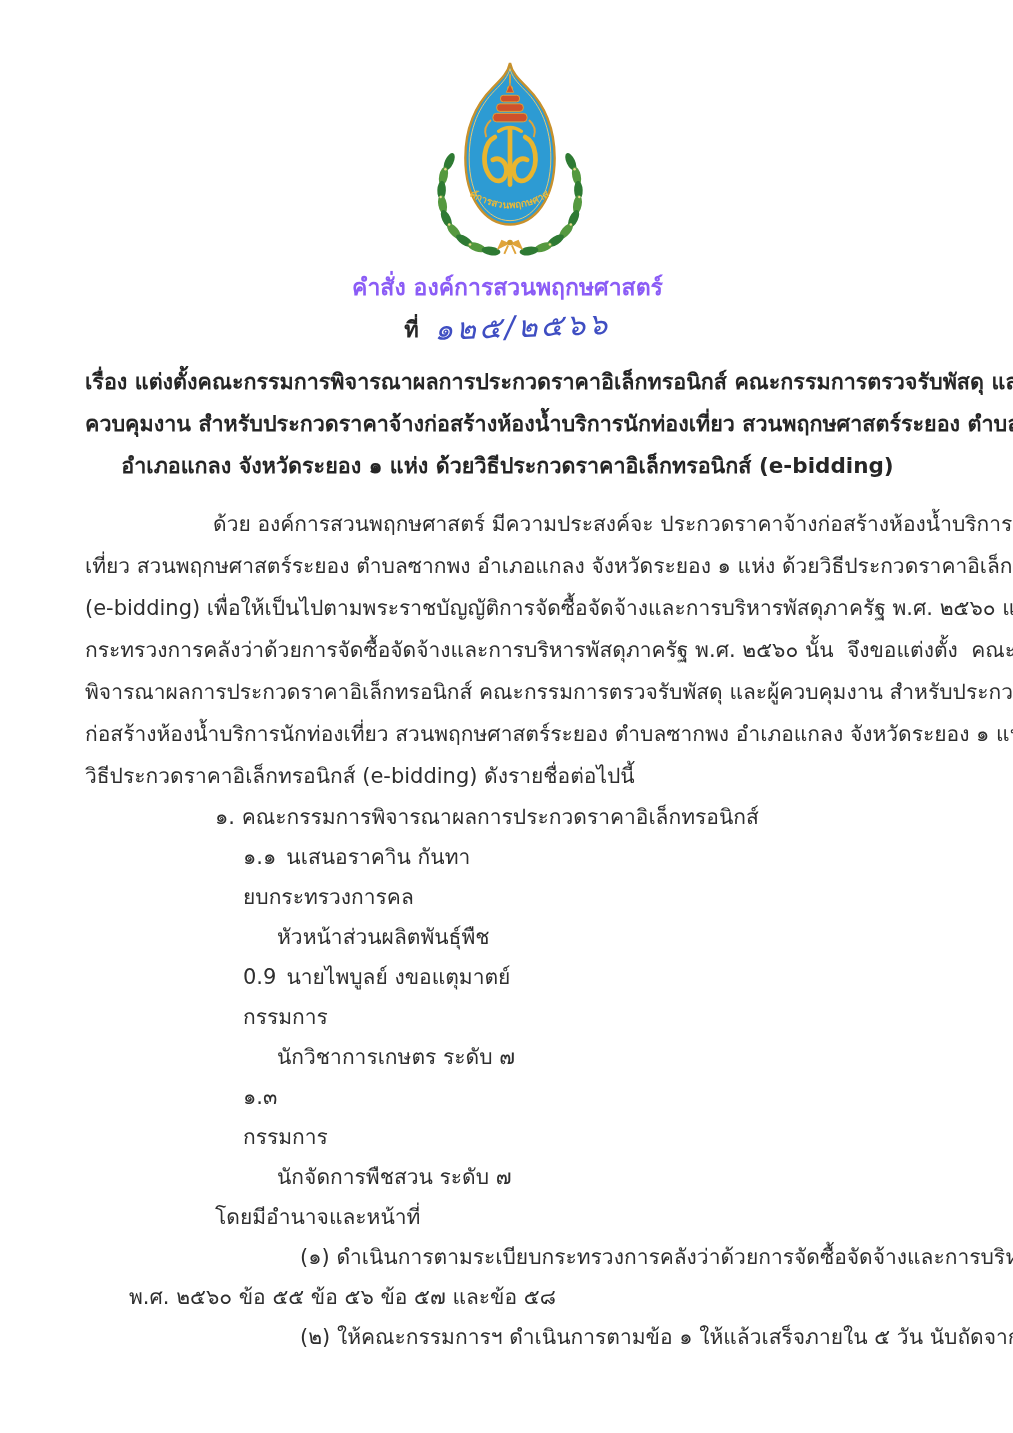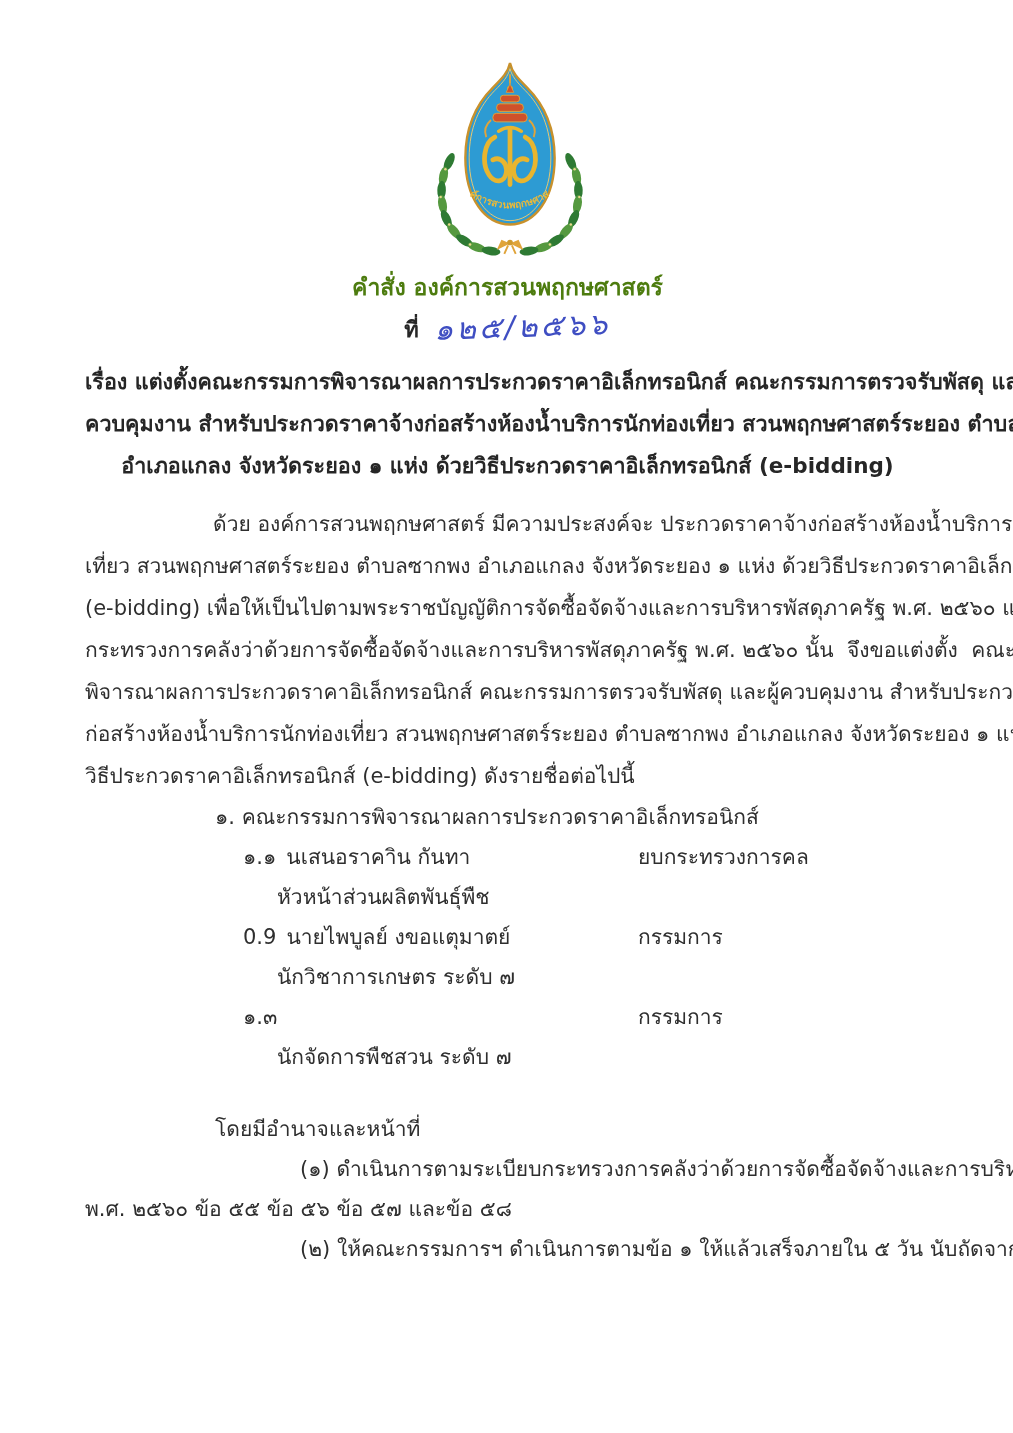--- a/index.html
+++ b/index.html
@@ -24,21 +24,21 @@
     position: absolute;
     top: 270px;
     left: 85px;
     width: 845px;
   }
   .doc-title {
     text-align: center;
     font-size: 23px;
     font-weight: 700;
     line-height: 34px;
-    color: #4d7c0f;
+    color: #8b5cf6;
   }
   .doc-number {
     text-align: center;
     font-size: 22px;
     line-height: 46px;
     color: #262626;
     font-weight: 700;
   }
   .handwritten {
     display: inline-block;
@@ -65,27 +65,28 @@
     line-height: 42px;
     white-space: pre;
   }
   .indent { padding-left: 128px; }
   .list-block { font-size: 21px; line-height: 40px; }
   .committee-heading { padding-left: 130px; white-space: pre; }
   .member-row {
     padding-left: 158px;
     display: flex;
     white-space: pre;
+    flex-direction: column;
   }
   .member-namecell { width: 395px; display: flex; }
   .member-index { margin-right: 10px; }
   .member-position { padding-left: 192px; white-space: pre; }
-  .duties-heading { padding-left: 130px; white-space: pre; margin-top: 32px; }
+  .duties-heading { padding-left: 130px; white-space: pre; }
   .duty-first { padding-left: 215px; white-space: pre; }
-  .duty-cont { padding-left: 0; white-space: pre; }
+  .duty-cont { padding-left: 0; white-space: pre; margin-left: 44px; }
 </style>
 </head>
 <body>
 
 <div class="page">
 
   <svg class="emblem" viewBox="0 0 160 210" aria-hidden="true">
     <defs>
       <path id="emblem-arc" d="M38,146 Q80,172 122,146" fill="none"></path>
     </defs>

